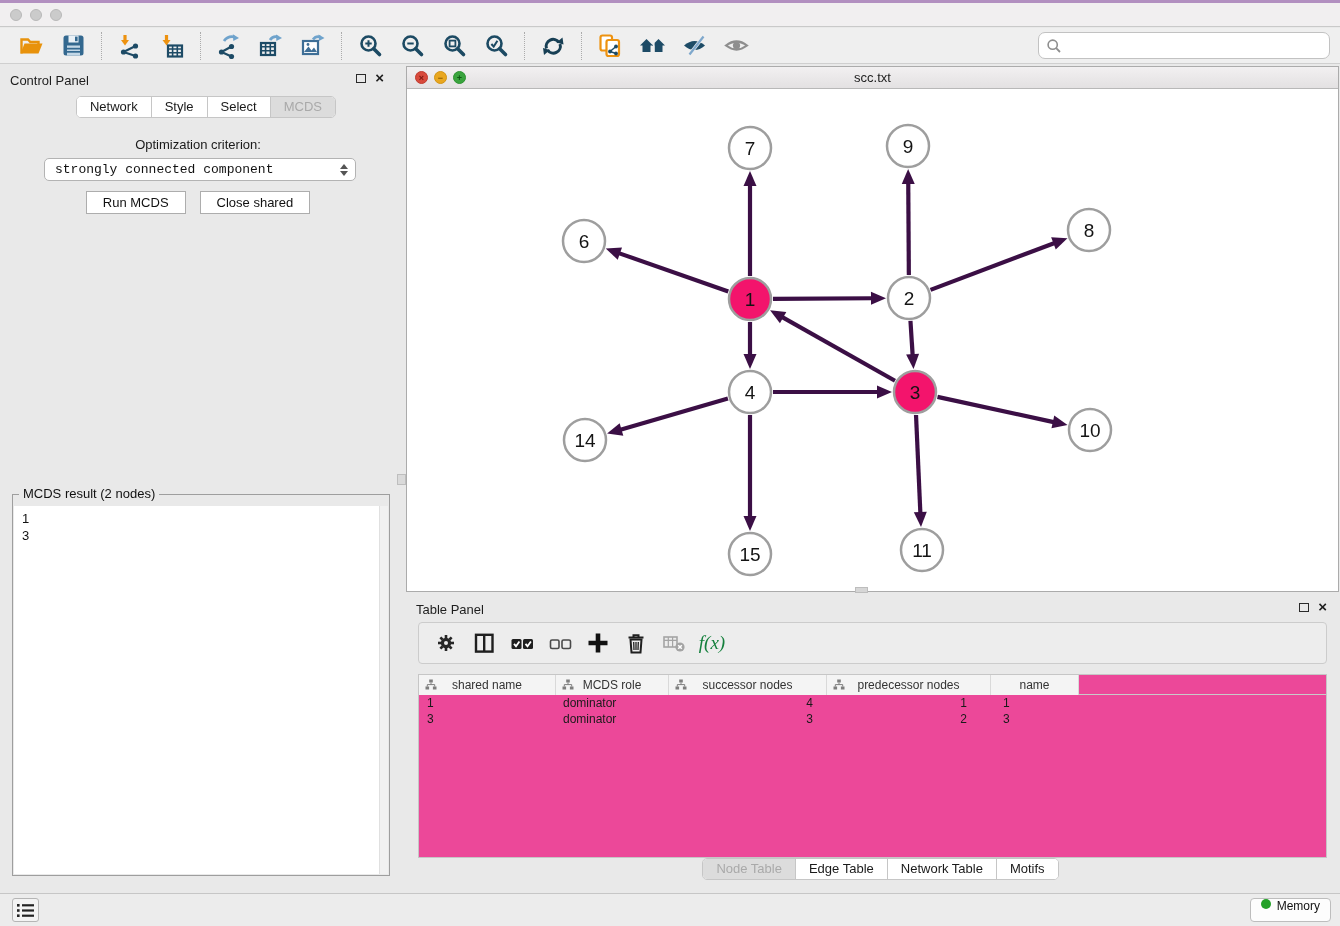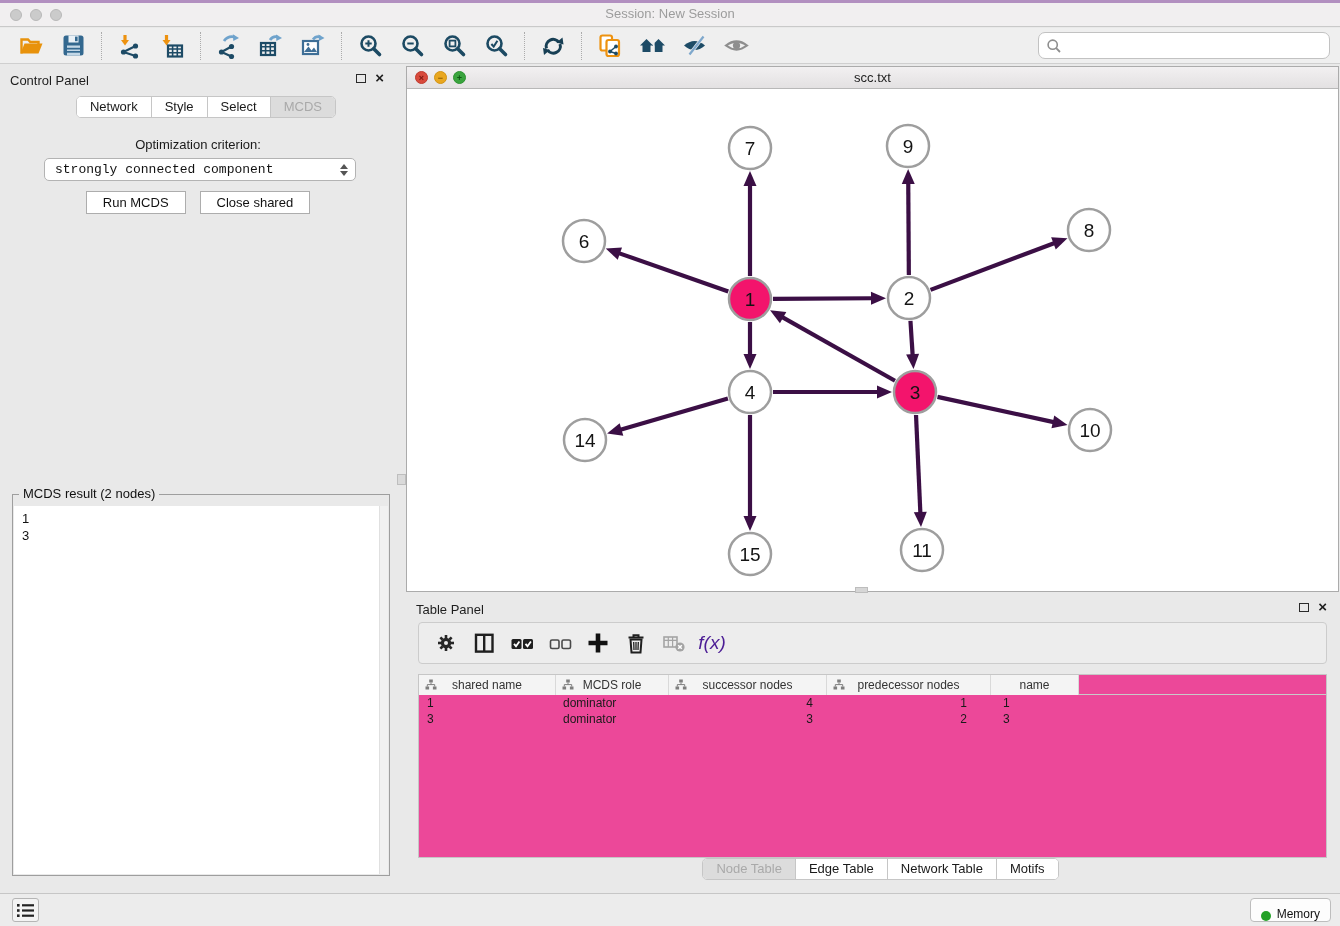--- a/index.html
+++ b/index.html
@@ -61,46 +61,45 @@
   .dot-yellow { background:#E9A720; color:#8A5B00; border:1px solid #D29414; }
   .dot-green { background:#3AA43E; color:#0E5A13; border:1px solid #2D9331; }
   .net-canvas { position:absolute; left:0; top:23px; right:0; bottom:0; }
   .net-canvas svg { display:block; }
   .h-grip { position:absolute; left:448px; bottom:-2px; width:13px; height:6px; background:#D6D6D6; border:1px solid #BDBDBD; }
 
   
   .table-panel { position:absolute; left:406px; top:594px; width:933px; height:294px; background:#E9E9E9; }
   .tp-toolbar { position:absolute; left:12px; right:12px; top:28px; height:42px; background:#EDEDED; border:1px solid #CCCCCC; border-radius:4px; display:flex; align-items:center; padding-left:8px; }
   .tp-btn { width:30px; height:30px; display:flex; align-items:center; justify-content:center; margin:0 4px; }
-  .fx { font-family:Liberation Sans, sans-serif; font-style:italic; font-size:19px; color:#4c1d95; }
+  .fx { font-family:Liberation Serif, serif; font-style:italic; font-size:19px; color:#15803d; }
   .tp-table { position:absolute; left:12px; right:12px; top:80px; height:184px; background:#ec4899; border:1px solid #C6C6C6; overflow:hidden; }
   .thead { display:flex; height:20px; border-bottom:1px solid #C9C9C9; }
   .th { position:relative; background:#F4F4F4; border-right:1px solid #D9D9D9; height:20px; display:flex; align-items:center; justify-content:center; font-size:12px; color:#333; }
   .th .tree-ico { position:absolute; left:6px; top:4px; }
   .tr { display:flex; height:16px; align-items:center; }
   .td { font-size:12px; color:#1A1A1A; height:16px; line-height:16px; overflow:hidden; }
   .tp-tabs { position:absolute; left:0; right:0; bottom:8px; text-align:center; }
 
   
   .statusbar { position:absolute; left:0; top:893px; width:1340px; height:33px; background:#ECECEC; border-top:1px solid #C6C6C6; }
   .list-btn { position:absolute; left:12px; top:4px; width:27px; height:24px; background:#F3F3F3; border:1px solid #B5B5B5; border-radius:3px; display:flex; align-items:center; justify-content:center; }
-  .memory-btn { position:absolute; right:9px; top:4px; height:24px; background:#FDFDFD; border:1px solid #BDBDBD; border-radius:4px; display:flex; align-items:flex-end; gap:6px; padding:0 10px; font-size:12px; color:#111; }
+  .memory-btn { position:absolute; right:9px; top:4px; height:24px; background:#FDFDFD; border:1px solid #BDBDBD; border-radius:4px; display:flex; align-items:flex-start; gap:6px; padding:0 10px; font-size:12px; color:#111; }
   .mem-dot { width:10px; height:10px; border-radius:50%; }
 </style>
 </head>
 <body>
 
 <div class="titlebar">
   <div class="accent"></div>
   <div class="tl-dots">
     <span class="tl-dot"></span>
     <span class="tl-dot"></span>
     <span class="tl-dot"></span>
   </div>
-  <div class="title">Session: New Session</div>
 </div>
 
 <div class="toolbar">
   <div class="tbtn">
     <svg width="26" height="26" viewBox="0 0 26 26">
       <path d="M3.5 20.5 V6.5 H10 L12.3 9 H20.5 V11" fill="none" stroke="#E8920B" stroke-width="2.4"></path>
       <path d="M2.5 20.5 L6.5 10.5 H24.5 L20.5 20.5 Z" fill="#E8920B"></path>
     </svg>
   </div>
   <div class="tbtn">

